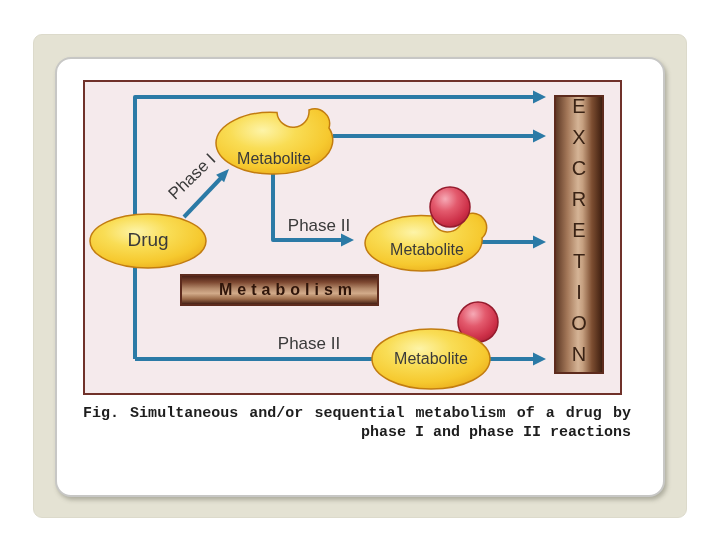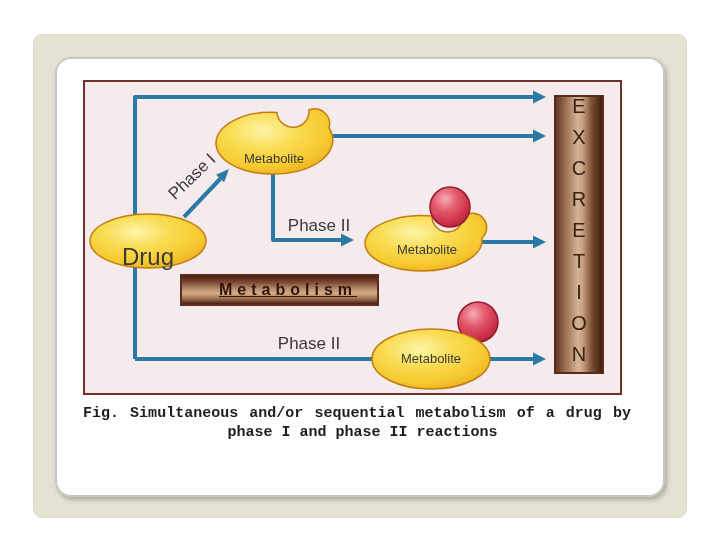--- a/index.html
+++ b/index.html
@@ -18,47 +18,47 @@
   }
   .diagram{
     position:absolute;left:83px;top:80px;width:539px;height:315px;box-sizing:border-box;
     background:#f5eaec;border:2px solid #70312a;
   }
   .diagram svg{position:absolute;left:0;top:0;}
   .dlabel{
     position:absolute;width:100px;text-align:center;color:#3a3a3a;
     font-size:17px;line-height:21px;white-space:nowrap;
   }
-  .shape-label{color:#3b3410;font-size:13px;}
+  .shape-label{color:#3b3410;font-size:16px;}
   .shape-label.dark{color:#3a3a3a;}
-  .drug-label{font-size:24px;margin-top:17px;}
+  .drug-label{font-size:19px;}
   .rotated{transform:rotate(-44deg);}
   .metabolism-box{
     position:absolute;left:95px;top:192px;width:199px;height:32px;box-sizing:border-box;
     border:2px solid #5d2b1d;
     background:linear-gradient(180deg,#4a2016 0%,#7c4730 22%,#b58a6b 45%,#d2ab8a 62%,#9c6b49 82%,#462116 100%);
     display:flex;align-items:center;justify-content:center;
-    font-size:16px;font-weight:bold;letter-spacing:5px;color:#2f150a;padding-left:17px;text-decoration:underline;
+    font-size:16px;font-weight:bold;letter-spacing:5px;color:#2f150a;padding-left:17px;
   }
   .excretion-box{
     position:absolute;left:469px;top:13px;width:50px;height:279px;box-sizing:border-box;
     border:2px solid #5d2b1d;
     background:linear-gradient(90deg,#5f3a26 0%,#a5795a 25%,#d5b496 48%,#c6a080 58%,#7d4e31 78%,#3f1f10 100%);
     display:flex;align-items:center;justify-content:center;
   }
   .excretion-text{
     writing-mode:vertical-lr;text-orientation:upright;
     font-size:20px;letter-spacing:9px;color:#3a2315;font-weight:500;line-height:46px;
   }
   .caption{
     position:absolute;left:83px;top:404px;width:548px;
     font-family:Liberation Mono, monospace;font-weight:bold;font-size:15px;line-height:19px;color:#1d1d1d;
   }
   .caption .l1{text-align:justify;text-align-last:justify;}
-  .caption .l2{text-align:center;margin-left:11px;}
+  .caption .l2{text-align:right;margin-left:11px;}
 </style>
 </head>
 <body>
 
 <div class="beige-panel"></div>
 <div class="white-panel"></div>
 
 <div class="diagram">
   <svg width="535" height="311" viewBox="0 0 535 311">
     <defs>

